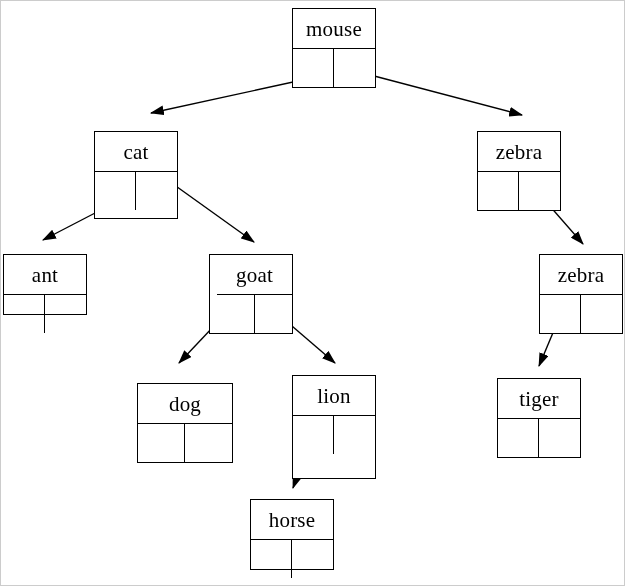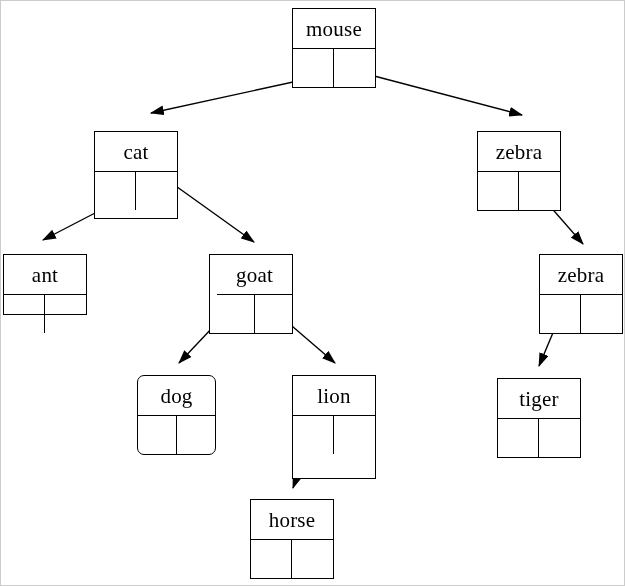--- a/index.html
+++ b/index.html
@@ -117,42 +117,42 @@
           <div class="ptr-cell right"></div>
         </div>
       </div>
       <div class="node" style="left: 538px; top: 253px; width: 84px; height: 80px; font-family: Liberation Serif, serif;">
         <div class="node-label">zebra</div>
         <div class="node-ptrs">
           <div class="ptr-cell left"></div>
           <div class="ptr-cell right"></div>
         </div>
       </div>
-      <div class="node" style="left: 136px; top: 374px; width: 79px; height: 80px; border-radius: 7px;">
+      <div class="node" style="left: 136px; top: 382px; width: 96px; height: 80px;">
         <div class="node-label">dog</div>
         <div class="node-ptrs">
           <div class="ptr-cell left"></div>
           <div class="ptr-cell right"></div>
         </div>
       </div>
       <div class="node" style="left: 291px; top: 374px; width: 84px; height: 104px;">
         <div class="node-label">lion</div>
         <div class="node-ptrs">
           <div class="ptr-cell left"></div>
           <div class="ptr-cell right"></div>
         </div>
       </div>
       <div class="node" style="left: 496px; top: 377px; width: 84px; height: 80px;">
         <div class="node-label">tiger</div>
         <div class="node-ptrs">
           <div class="ptr-cell left"></div>
           <div class="ptr-cell right"></div>
         </div>
       </div>
-      <div class="node" style="left: 249px; top: 498px; width: 84px; height: 80px;">
+      <div class="node" style="left: 249px; top: 498px; width: 84px; height: 71px;">
         <div class="node-label">horse</div>
         <div class="node-ptrs">
           <div class="ptr-cell left"></div>
           <div class="ptr-cell right"></div>
         </div>
       </div>
     </div>
 
 </div>
 

